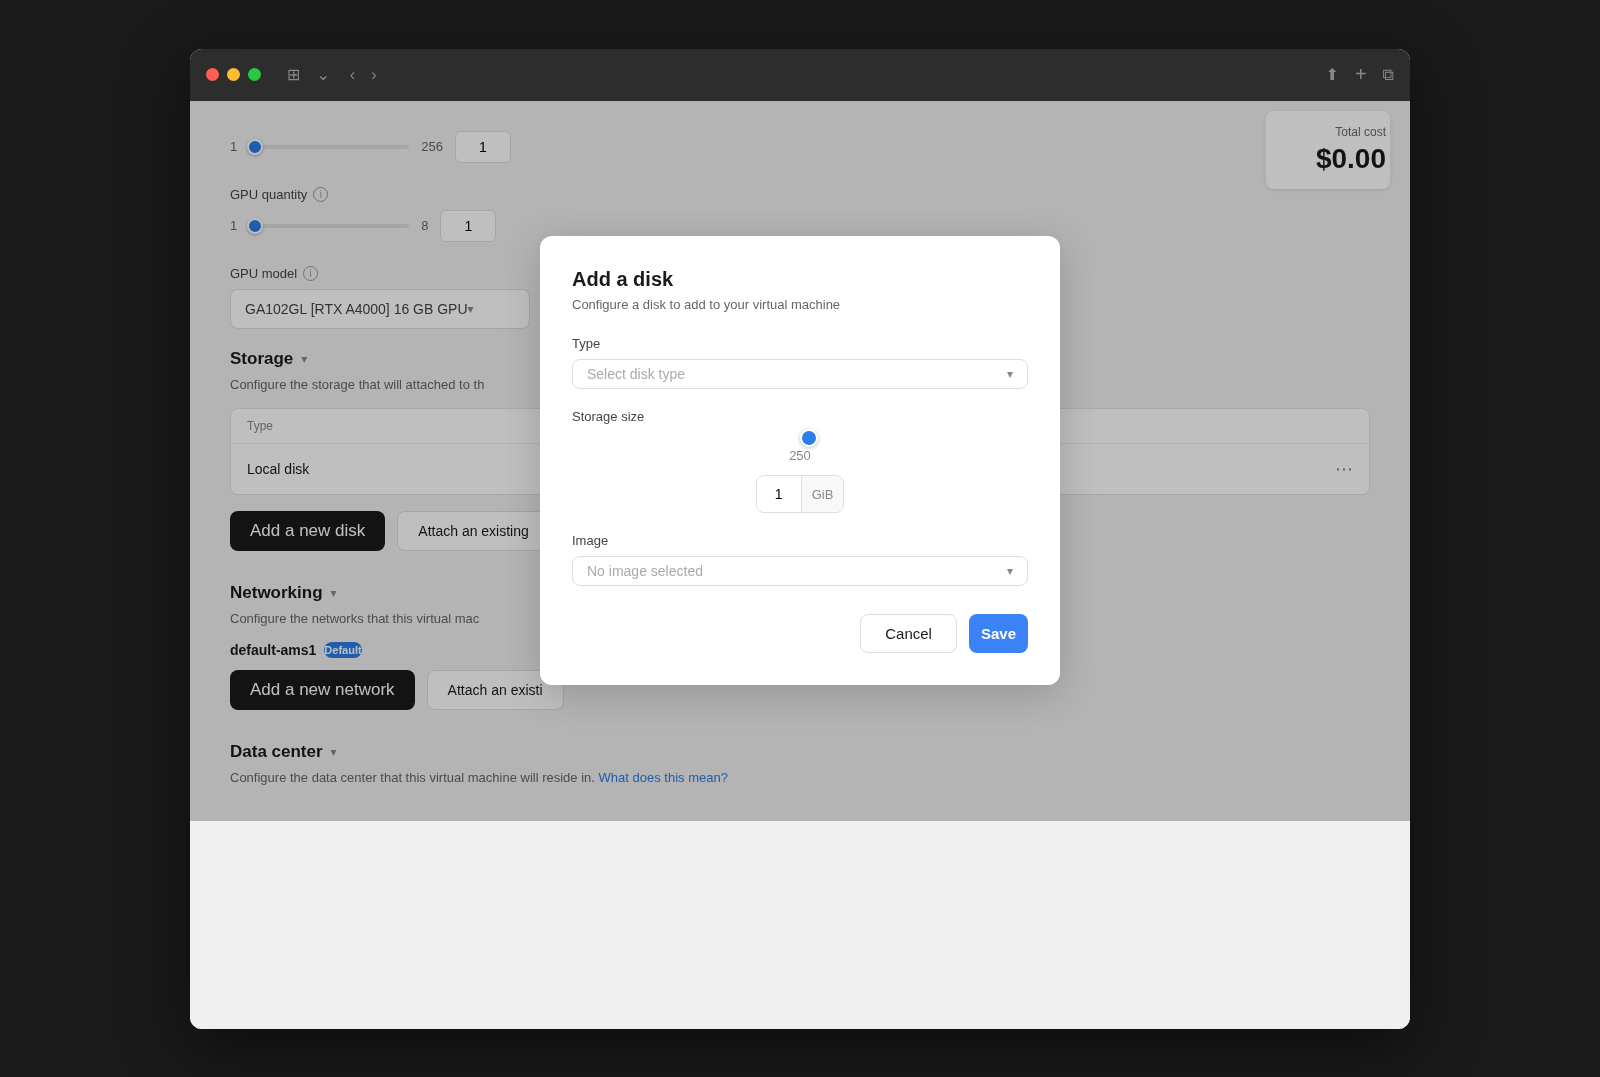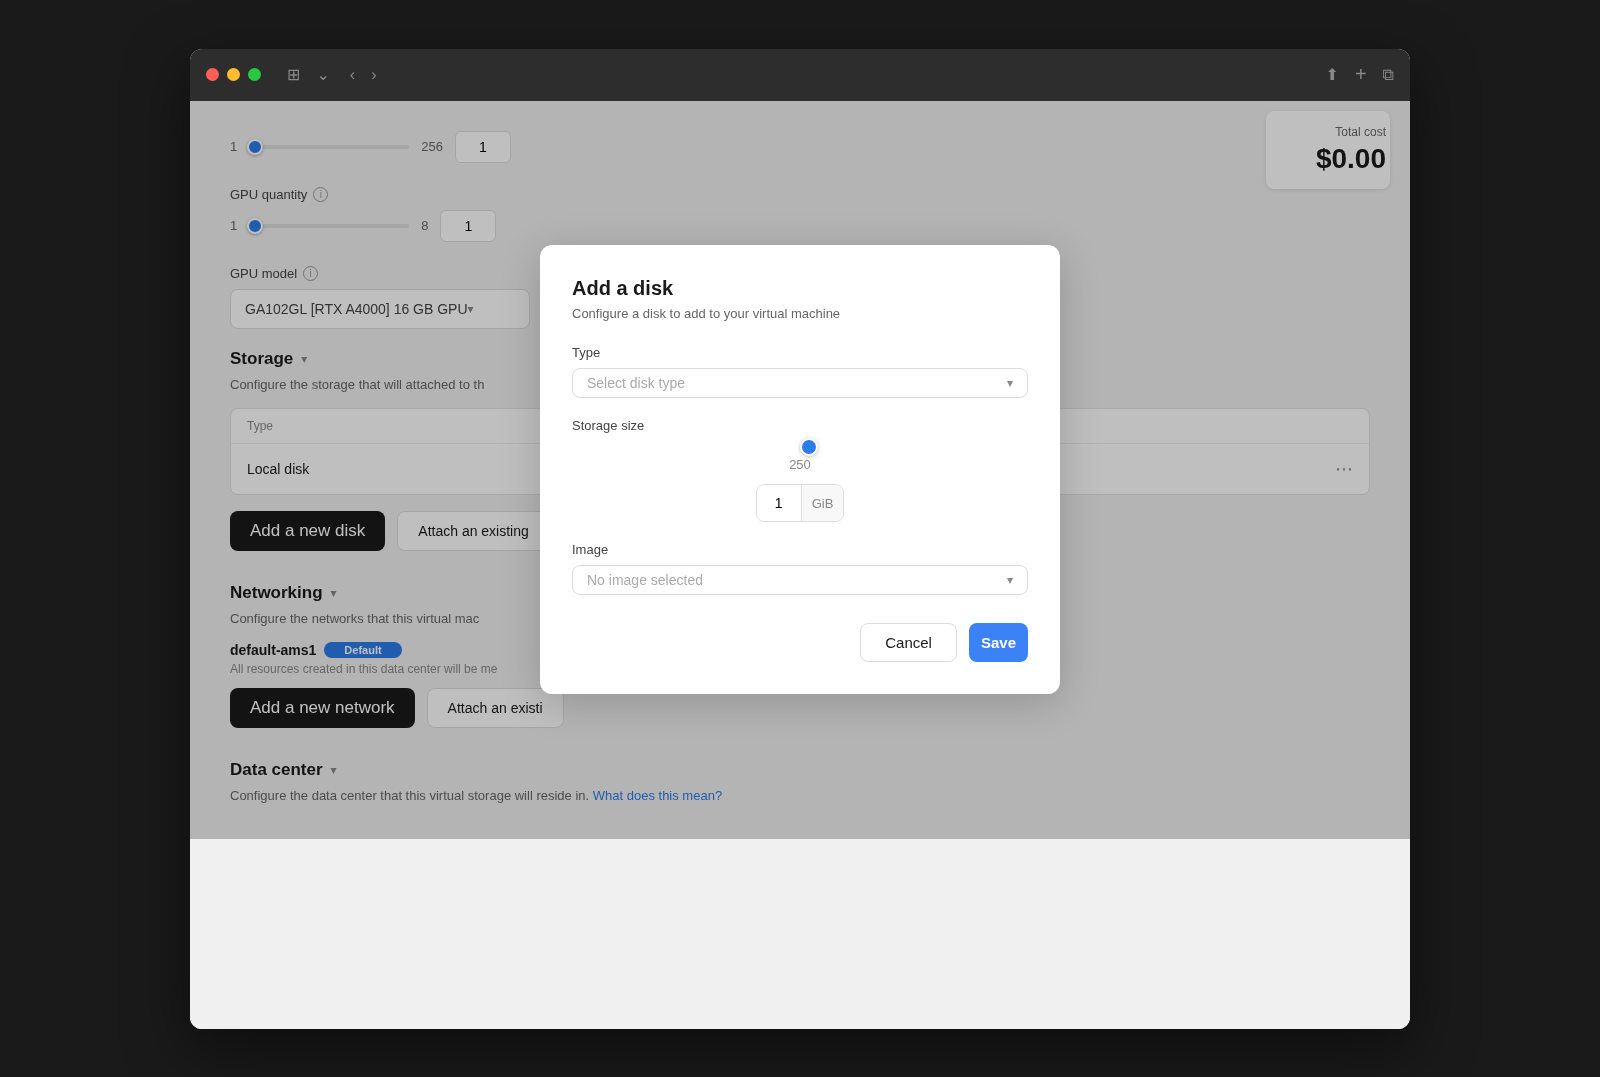--- a/index.html
+++ b/index.html
@@ -288,21 +288,21 @@
       color: #1a1a1a;
       display: flex;
       align-items: center;
       gap: 8px;
     }
 
     .badge {
       background: #2b7de9;
       color: white;
       font-size: 11px;
-      padding: 2px 20px;
+      padding: 2px 0;
       border-radius: 20px;
     }
 
     .network-desc {
       font-size: 12px;
       color: #888;
       margin-top: 4px;
     }
 
     .data-center-section {
@@ -584,34 +584,33 @@
         <span class="section-title">Networking</span>
         <span class="chevron-icon">▾</span>
       </div>
       <p class="section-desc">Configure the networks that this virtual mac</p>
 
       <div class="network-item">
         <div class="network-name">
           <span>default-ams1</span>
           <span class="badge">Default</span>
         </div>
-        <div class="network-desc">All resources created in this data center will be me</div>
       </div>
 
       <div class="btn-row" style="margin-top:12px;">
         <button class="btn-dark">Add a new network</button>
         <button class="btn-outline">Attach an existi</button>
       </div>
 
       <div class="section-header data-center-section">
         <span class="section-title">Data center</span>
         <span class="chevron-icon">▾</span>
       </div>
       <p class="section-desc">
-        <span>Configure the data center that this virtual storage will reside in.</span>
+        <span>Configure the data center that this virtual machine will reside in.</span>
         <a class="link-blue" href="#">What does this mean?</a>
       </p>
 
       <div class="modal-overlay">
         <div class="modal">
           <div class="modal-title">Add a disk</div>
           <div class="modal-desc">Configure a disk to add to your virtual machine</div>
 
           <div class="modal-field-label">Type</div>
           <div class="modal-select">

